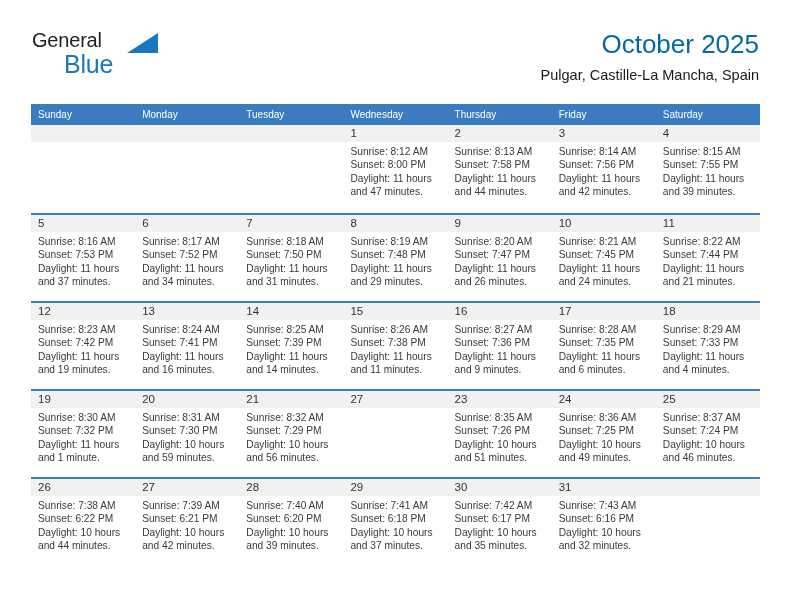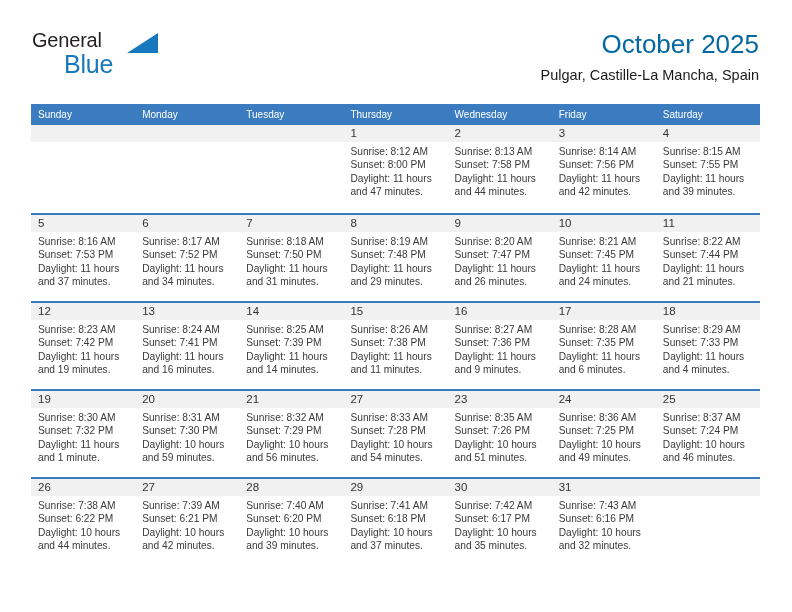--- a/index.html
+++ b/index.html
@@ -170,22 +170,22 @@
       <div class="cal-title">October 2025</div>
       <div class="cal-subtitle">Pulgar, Castille-La Mancha, Spain</div>
     </div>
   </div>
 
   <div class="calendar">
     <div class="weekday-row">
       <div class="weekday">Sunday</div>
       <div class="weekday">Monday</div>
       <div class="weekday">Tuesday</div>
+      <div class="weekday">Wednesday</div>
       <div class="weekday">Thursday</div>
-      <div class="weekday">Wednesday</div>
       <div class="weekday">Friday</div>
       <div class="weekday">Saturday</div>
     </div>
     <div id="weeks-container">
         <div class="week-row">
           <div class="day-cell empty">
             <div class="day-num-band">
               <span class="day-num"></span>
             </div>
           </div>
@@ -412,25 +412,20 @@
             <div class="day-info">
               <div>Sunrise: 8:32 AM</div>
               <div>Sunset: 7:29 PM</div>
               <div class="daylight-line">Daylight: 10 hours and 56 minutes.</div>
             </div>
           </div>
           <div class="day-cell">
             <div class="day-num-band">
               <span class="day-num">27</span>
             </div>
-            <div class="day-info">
-              <div>Sunrise: 8:33 AM</div>
-              <div>Sunset: 7:28 PM</div>
-              <div class="daylight-line">Daylight: 10 hours and 54 minutes.</div>
-            </div>
           </div>
           <div class="day-cell">
             <div class="day-num-band">
               <span class="day-num">23</span>
             </div>
             <div class="day-info">
               <div>Sunrise: 8:35 AM</div>
               <div>Sunset: 7:26 PM</div>
               <div class="daylight-line">Daylight: 10 hours and 51 minutes.</div>
             </div>

